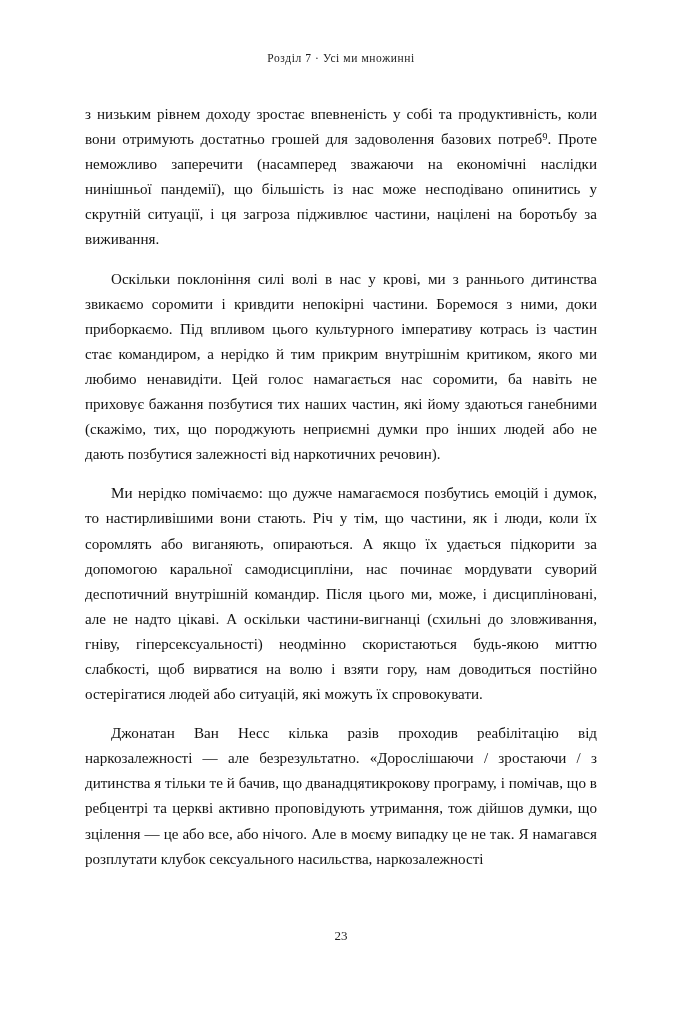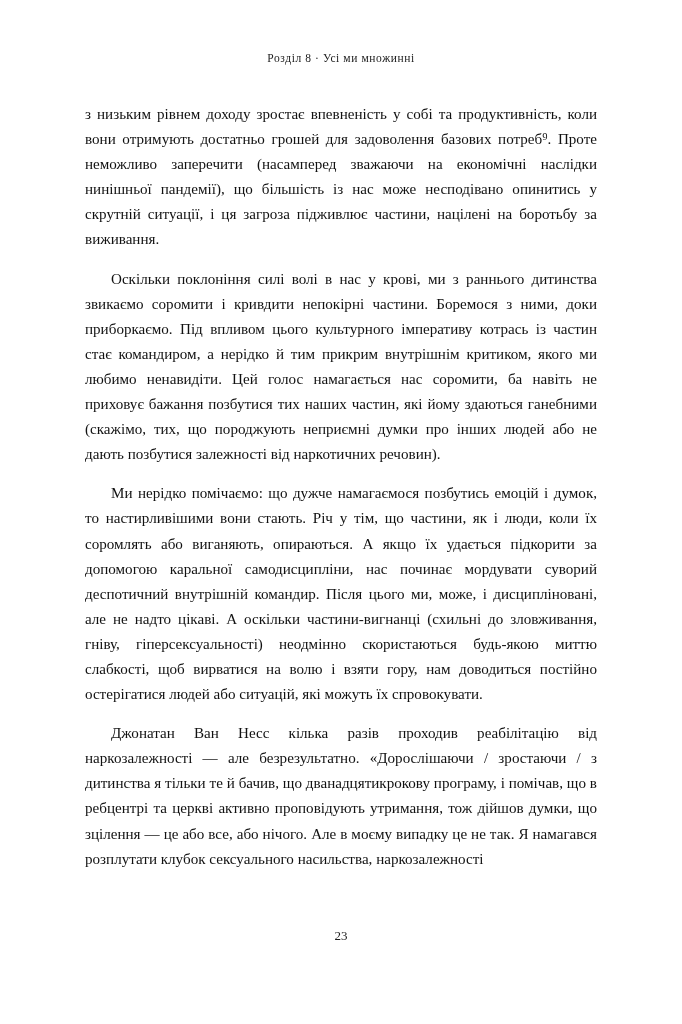--- a/index.html
+++ b/index.html
@@ -59,21 +59,21 @@
     text-align: center;
     font-size: 13px;
     color: #1b1b1b;
   }
 </style>
 </head>
 <body>
 
 <div class="page">
 
-  <div class="running-head">Розділ 8 · Усі ми множинні</div>
+  <div class="running-head">Розділ 7 · Усі ми множинні</div>
 
   <div class="body-text">
     <p>з низьким рівнем доходу зростає впевненість у собі та продуктивність, коли вони отримують достатньо грошей для задоволення базових потреб⁹. Проте неможливо заперечити (насамперед зважаючи на економічні наслідки нинішньої пандемії), що більшість із нас може несподівано опинитись у скрутній ситуації, і ця загроза підживлює частини, націлені на боротьбу за виживання.</p>
     <p class="indent">Оскільки поклоніння силі волі в нас у крові, ми з раннього дитинства звикаємо соромити і кривдити непокірні частини. Боремося з ними, доки приборкаємо. Під впливом цього культурного імперативу котрась із частин стає командиром, а нерідко й тим прикрим внутрішнім критиком, якого ми любимо ненавидіти. Цей голос намагається нас соромити, ба навіть не приховує бажання позбутися тих наших частин, які йому здаються ганебними (скажімо, тих, що породжують неприємні думки про інших людей або не дають позбутися залежності від наркотичних речовин).</p>
     <p class="indent">Ми нерідко помічаємо: що дужче намагаємося позбутись емоцій і думок, то настирливішими вони стають. Річ у тім, що частини, як і люди, коли їх соромлять або виганяють, опираються. А якщо їх удається підкорити за допомогою каральної самодисципліни, нас починає мордувати суворий деспотичний внутрішній командир. Після цього ми, може, і дисципліновані, але не надто цікаві. А оскільки частини-вигнанці (схильні до зловживання, гніву, гіперсексуальності) неодмінно скористаються будь-якою миттю слабкості, щоб вирватися на волю і взяти гору, нам доводиться постійно остерігатися людей або ситуацій, які можуть їх спровокувати.</p>
     <p class="indent">Джонатан Ван Несс кілька разів проходив реабілітацію від наркозалежності — але безрезультатно. «Дорослішаючи / зростаючи / з дитинства я тільки те й бачив, що дванадцятикрокову програму, і помічав, що в ребцентрі та церкві активно проповідують утримання, тож дійшов думки, що зцілення — це або все, або нічого. Але в моєму випадку це не так. Я намагався розплутати клубок сексуального насильства, наркозалежності</p>
   </div>
 
   <div class="folio">23</div>
 

